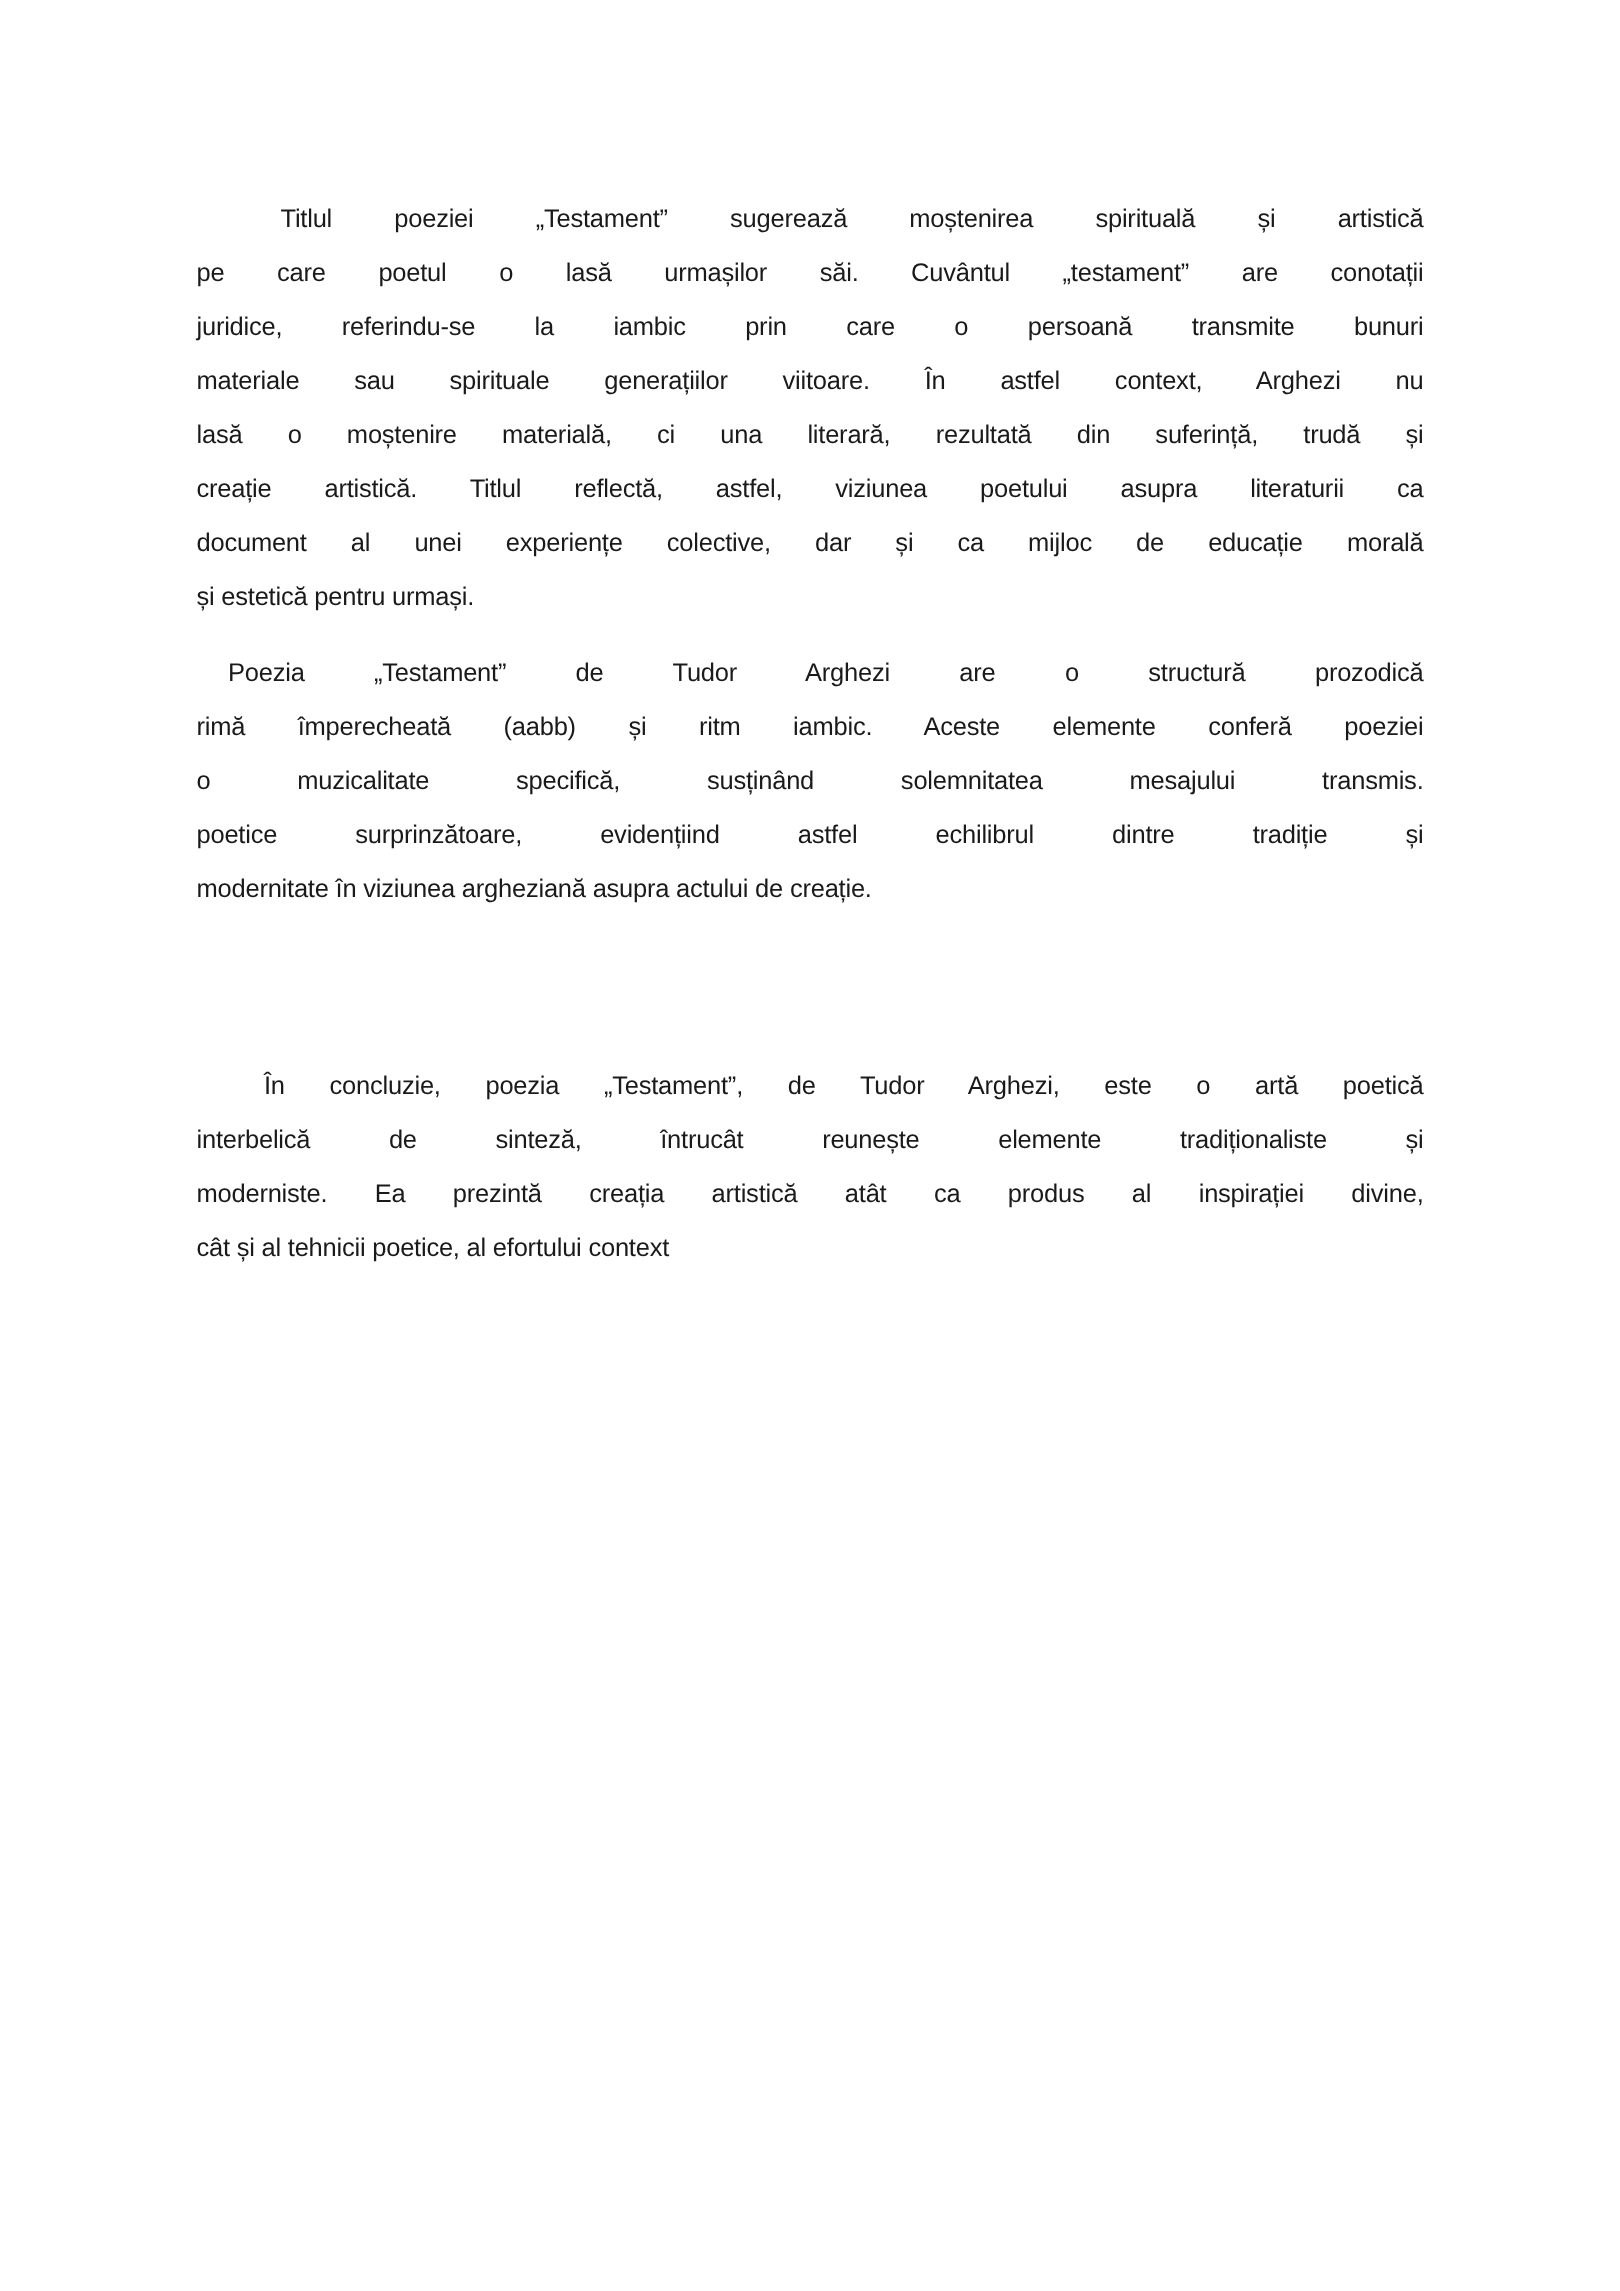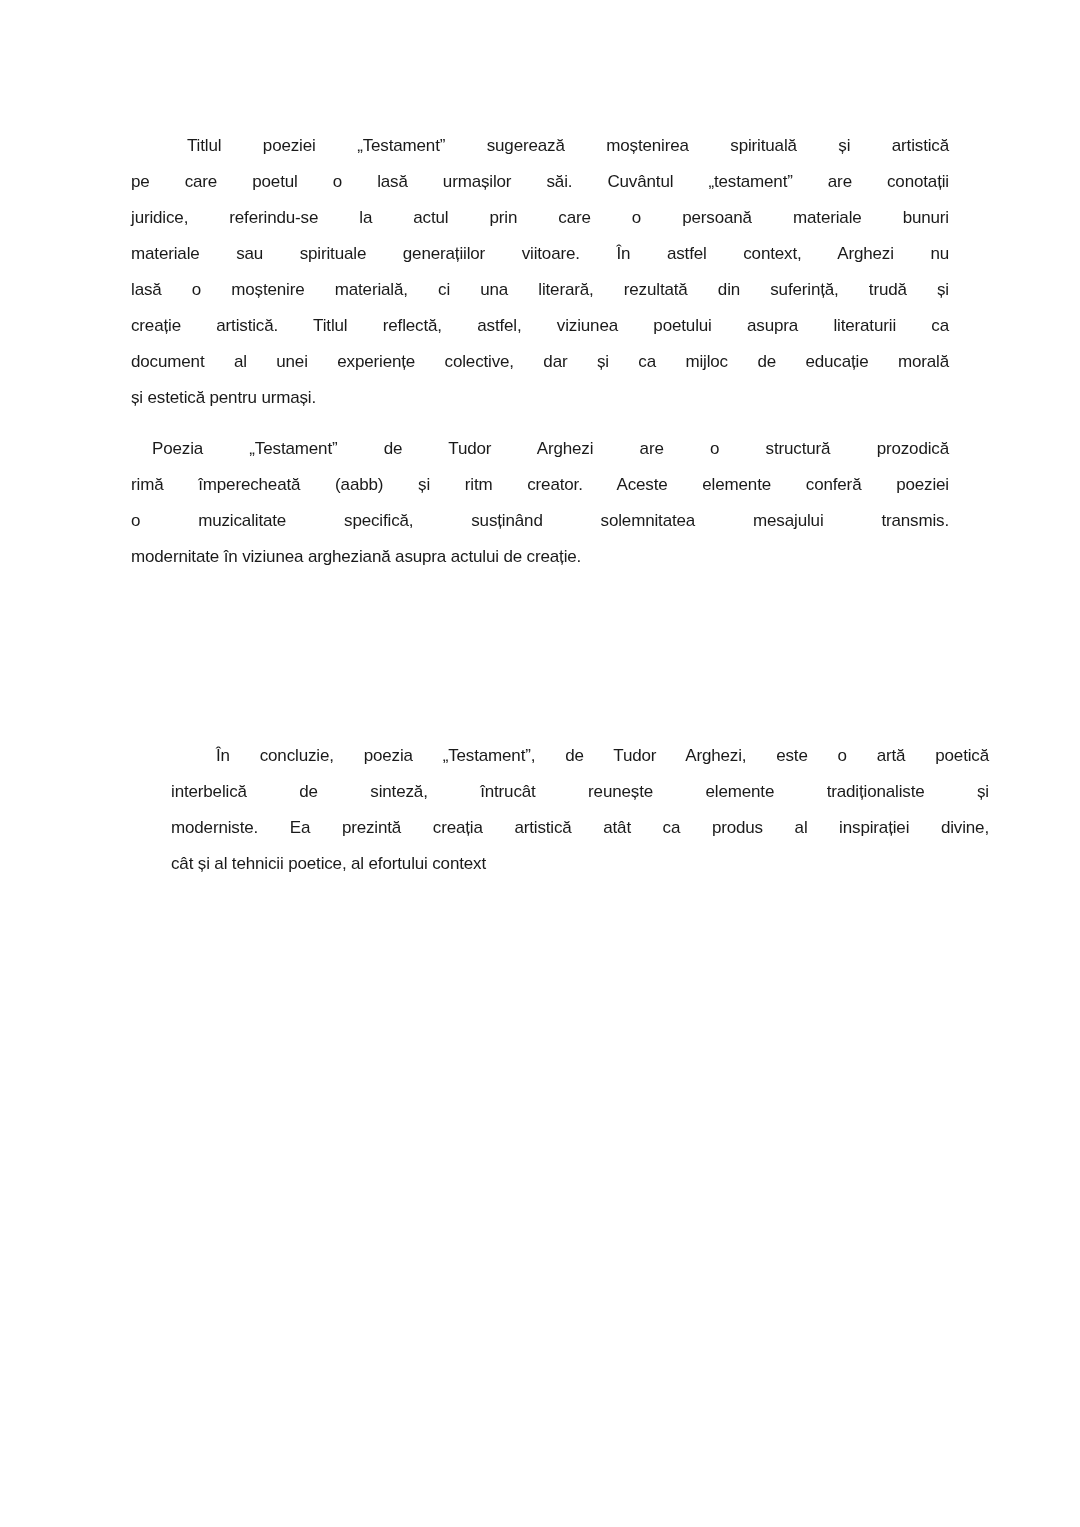--- a/index.html
+++ b/index.html
@@ -37,45 +37,46 @@
       text-align: justify;
       text-align-last: justify;
       letter-spacing: -0.15px;
     }
     .line.last {
       text-align: right;
       text-align-last: left;
     }
     #p1 { top: 128px; }
     #p2 { top: 431px; }
-    #p3 { top: 738px; margin-left: 40px; }
+    #p3 { top: 706px; }
     .indent-large { padding-left: 56px; }
     .indent-p2 { padding-left: 21px; }
     .indent-p3 { padding-left: 45px; }
   </style>
 </head>
 <body>
 
 <div class="page">
 
   <div class="paragraph" id="p1">
     <span class="line indent-large">Titlul poeziei „Testament” sugerează moștenirea spirituală și artistică</span>
     <span class="line">pe care poetul o lasă urmașilor săi. Cuvântul „testament” are conotații</span>
-    <span class="line">juridice, referindu-se la actul prin care o persoană materiale bunuri</span>
+    <span class="line">juridice, referindu-se la iambic prin care o persoană transmite bunuri</span>
     <span class="line">materiale sau spirituale generațiilor viitoare. În astfel context, Arghezi nu</span>
     <span class="line">lasă o moștenire materială, ci una literară, rezultată din suferință, trudă și</span>
     <span class="line">creație artistică. Titlul reflectă, astfel, viziunea poetului asupra literaturii ca</span>
     <span class="line">document al unei experiențe colective, dar și ca mijloc de educație morală</span>
     <span class="line last">și estetică pentru urmași.</span>
   </div>
 
   <div class="paragraph" id="p2">
     <span class="line indent-p2">Poezia „Testament” de Tudor Arghezi are o structură prozodică</span>
-    <span class="line">rimă împerecheată (aabb) și ritm creator. Aceste elemente conferă poeziei</span>
+    <span class="line">rimă împerecheată (aabb) și ritm iambic. Aceste elemente conferă poeziei</span>
     <span class="line">o muzicalitate specifică, susținând solemnitatea mesajului transmis.</span>
+    <span class="line">poetice surprinzătoare, evidențiind astfel echilibrul dintre tradiție și</span>
     <span class="line last">modernitate în viziunea argheziană asupra actului de creație.</span>
   </div>
 
   <div class="paragraph" id="p3">
     <span class="line indent-p3">În concluzie, poezia „Testament”, de Tudor Arghezi, este o artă poetică</span>
     <span class="line">interbelică de sinteză, întrucât reunește elemente tradiționaliste și</span>
     <span class="line">moderniste. Ea prezintă creația artistică atât ca produs al inspirației divine,</span>
     <span class="line last">cât și al tehnicii poetice, al efortului context</span>
   </div>
 

